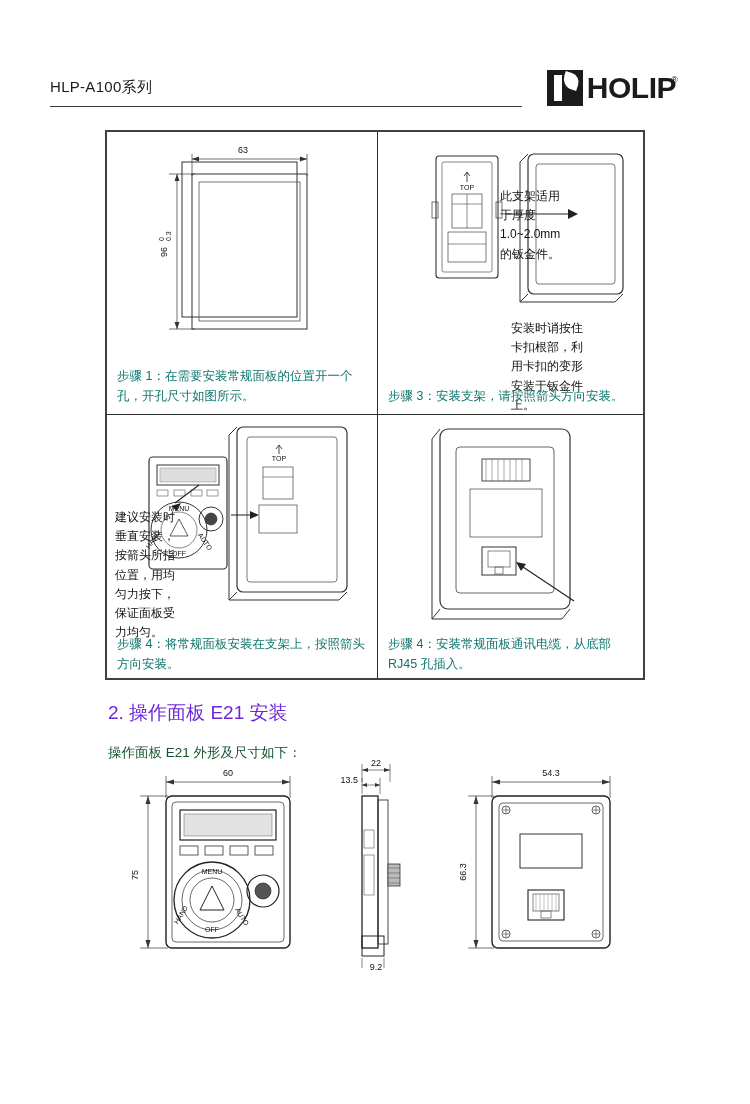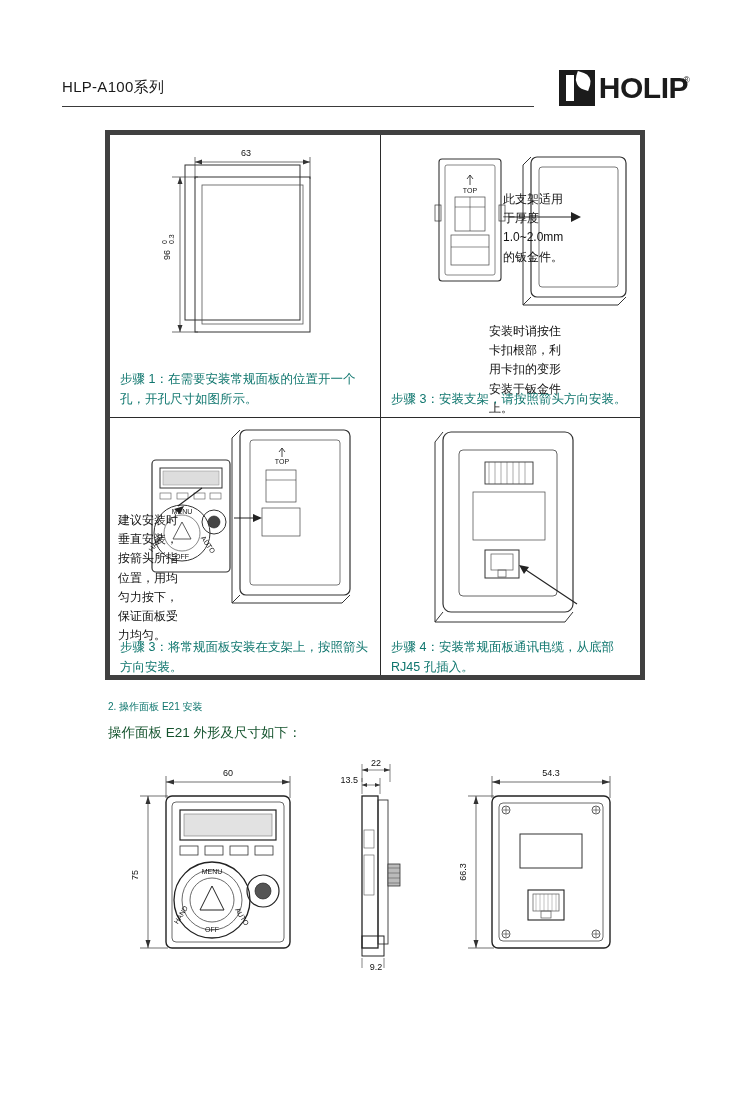--- a/index.html
+++ b/index.html
@@ -10,21 +10,21 @@
     background: #ffffff;
     font-family: "Liberation Sans", sans-serif;
     color: #111;
     position: relative;
     overflow: hidden;
   }
 
   
   .page-header {
     position: absolute;
-    left: 62px;
+    left: 50px;
     top: 62px;
     width: 626px;
     height: 58px;
     text-align: center;
   }
   .header-title {
     position: absolute;
     left: 0;
     top: 16px;
     font-size: 15px;
@@ -91,21 +91,21 @@
     top: 2px;
   }
 
   
   .steps-table {
     position: absolute;
     left: 105px;
     top: 130px;
     width: 540px;
     height: 550px;
-    border: 5px solid #404040;
+    border: 2px solid #404040;
   }
   .steps-table .vline {
     position: absolute;
     left: 270px;
     top: 0;
     width: 1px;
     height: 100%;
     background: #2b2b2b;
   }
   .steps-table .hline {
@@ -153,23 +153,23 @@
   }
 
   
   .section2 {
     position: absolute;
     left: 108px;
     top: 700px;
     width: 540px;
   }
   .section2 .s2-title {
-    font-size: 10px;
-    margin-bottom: 10px;
-    color: #0f766e;
+    font-size: 19px;
+    margin-bottom: 18px;
+    color: #6d28d9;
   }
   .section2 .s2-sub {
     font-size: 13.5px;
     color: #14532d;
   }
 
   .drawings {
     position: absolute;
     left: 100px;
     top: 760px;
@@ -256,21 +256,21 @@
         <rect x="54" y="70" width="6" height="16" fill="none" stroke="#333" stroke-width="0.7"></rect>
         <rect x="118" y="70" width="6" height="16" fill="none" stroke="#333" stroke-width="0.7"></rect>
 
         <line x1="128" y1="82" x2="196" y2="82" stroke="#222" stroke-width="1.1"></line>
         <path d="M200,82 L190,77 L190,87 Z" fill="#222"></path>
       </svg>
       <div class="note" style="left:122px; top:8px; width:110px;">此支架适用
 于厚度
 1.0~2.0mm
 的钣金件。</div>
-      <div class="note" style="left:108px; top:140px; width:110px;">安装时诮按住
+      <div class="note" style="left:133px; top:140px; width:110px;">安装时诮按住
 卡扣根部，利
 用卡扣的变形
 安装于钣金件
 上。</div>
     </div>
     <div class="cell-caption">步骤 3：安装支架，请按照箭头方向安装。</div>
   </div>
 
   <div class="cell r2c1">
     <div class="cell-art" style="bottom:52px;">
@@ -315,21 +315,21 @@
         <path d="M152,100 L143,96 L143,104 Z" fill="#222"></path>
       </svg>
       <div class="note" style="left:8px; top:46px; width:92px;">建议安装时
 垂直安装，
 按箭头所指
 位置，用均
 匀力按下，
 保证面板受
 力均匀。</div>
     </div>
-    <div class="cell-caption">步骤 3：将常规面板安装在支架上，按照箭头方向安装。</div>
+    <div class="cell-caption">步骤 4：将常规面板安装在支架上，按照箭头方向安装。</div>
   </div>
 
   <div class="cell r2c2">
     <div class="cell-art" style="bottom:52px;">
       <svg width="270" height="215" viewBox="0 0 270 215">
 
         <rect x="62" y="14" width="130" height="180" rx="8" fill="none" stroke="#333" stroke-width="1.2"></rect>
         <path d="M62,14 L54,24 L54,204 L62,194" fill="none" stroke="#333" stroke-width="1"></path>
         <path d="M54,204 L184,204 L192,194" fill="none" stroke="#333" stroke-width="1"></path>
 

